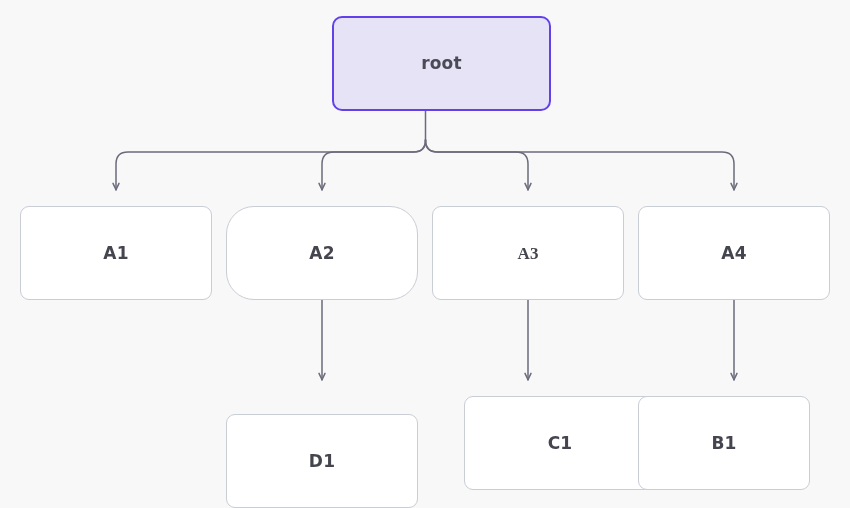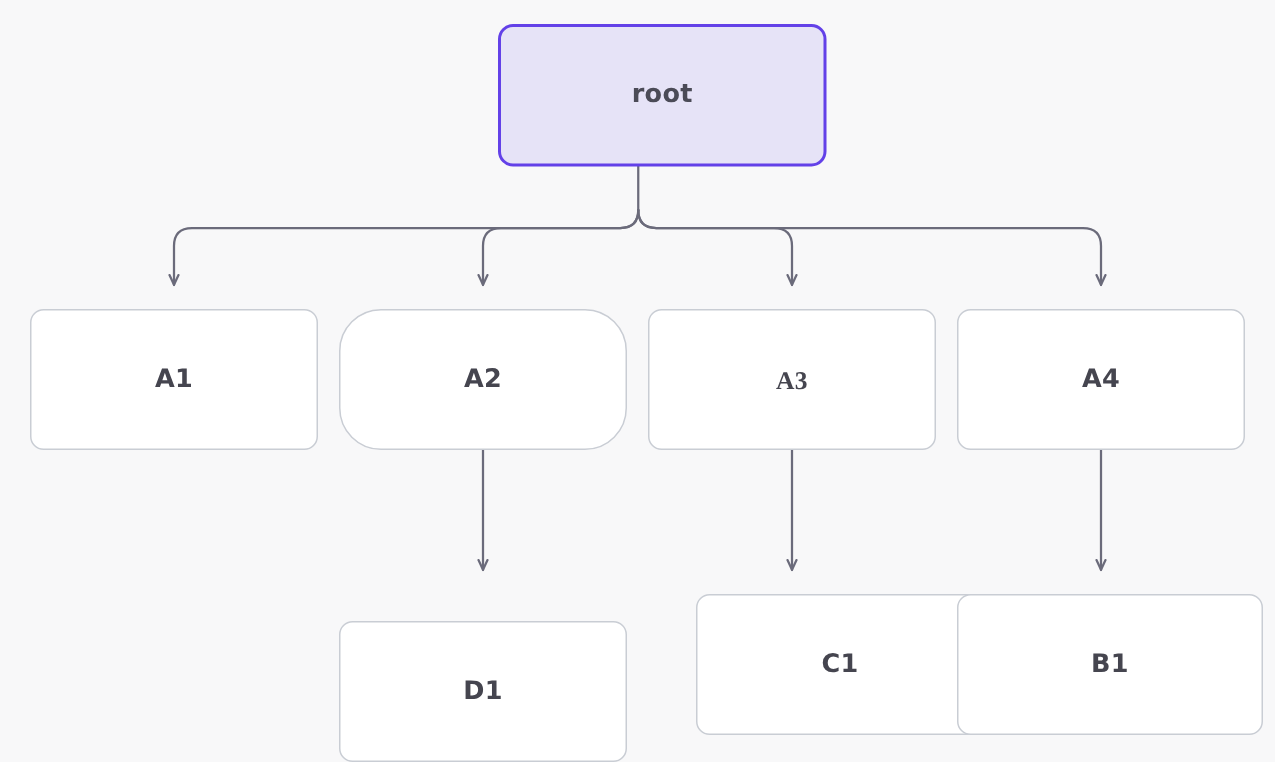--- a/index.html
+++ b/index.html
@@ -107,17 +107,17 @@
   </div>
 
   <div class="node" style="left:226px; top:414px; width:192px; height:94px;">
     <span class="node-label">D1</span>
   </div>
 
   <div class="node" style="left:432px; top:396px; width:192px; height:94px;margin-left:32px;">
     <span class="node-label">C1</span>
   </div>
 
-  <div class="node" style="left:638px; top:396px; width:204px; height:94px;">
+  <div class="node" style="left:638px; top:396px; width:172px; height:94px;">
     <span class="node-label">B1</span>
   </div>
 
 </div>
 
 </body></html>

